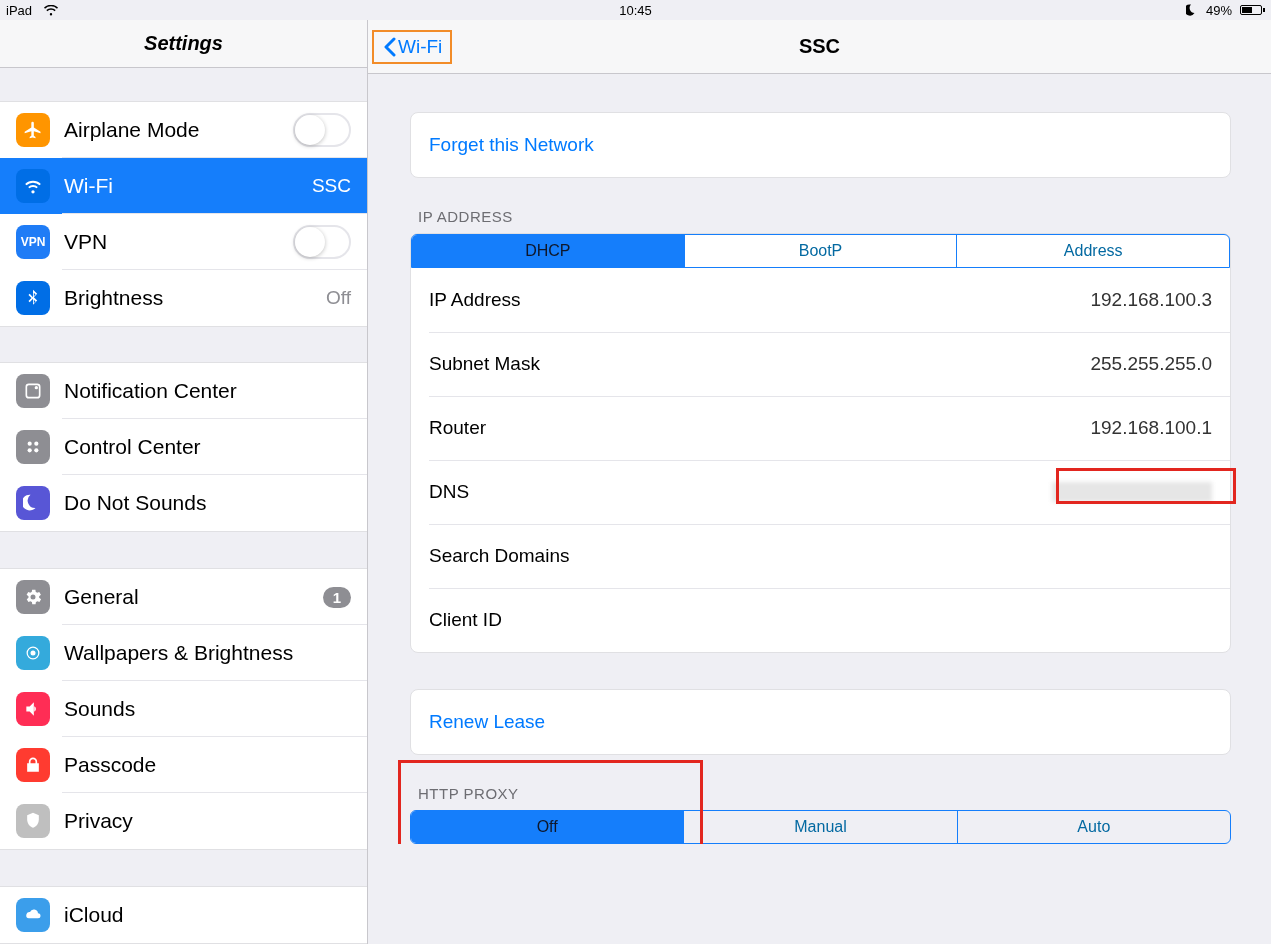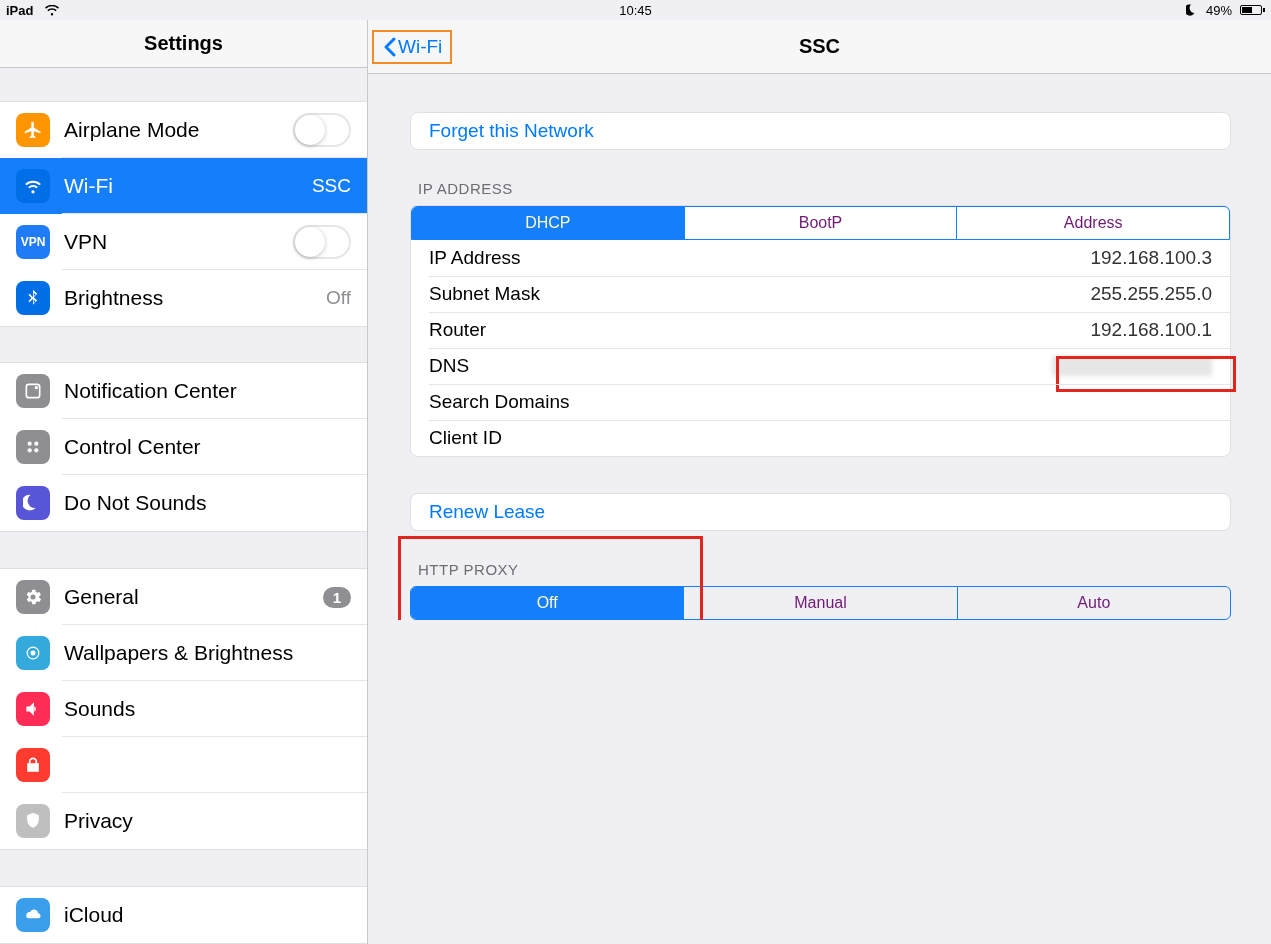--- a/index.html
+++ b/index.html
@@ -1,29 +1,29 @@
 <!DOCTYPE html>
 <html><head>
 <meta charset="utf-8">
 <style>
 * { margin: 0; padding: 0; box-sizing: border-box; font-family: -apple-system, "Helvetica Neue", Helvetica, Arial, sans-serif; -webkit-font-smoothing: antialiased; }
 html, body { width: 1271px; height: 944px; background: #efeff4; overflow: hidden; }
 .status-bar { position: absolute; top: 0; left: 0; right: 0; height: 20px; display: flex; align-items: center; font-size: 13px; padding: 0 6px; }
-.status-left { display: flex; align-items: center; gap: 12px; font-weight: bold; }
+.status-left { display: flex; align-items: center; gap: 12px; }
 .status-center { position: absolute; left: 0; right: 0; text-align: center; font-weight: 500; }
 .status-right { margin-left: auto; display: flex; align-items: center; gap: 8px; }
 .wifi-icon svg, .moon-icon svg { display: block; }
 .battery { display: inline-flex; align-items: center; }
 .battery-body { width: 22px; height: 10px; border: 1px solid #000; border-radius: 2px; position: relative; }
 .battery-fill { position: absolute; top: 1px; left: 1px; bottom: 1px; width: 49%; background: #000; }
 .battery-tip { width: 2px; height: 4px; background: #000; margin-left: 1px; }
 
 .container { position: absolute; top: 20px; left: 0; right: 0; bottom: 0; display: flex; }
 .sidebar { width: 368px; background: #efeff4; border-right: 1px solid #c8c7cc; display: flex; flex-direction: column; }
-.sidebar-header { height: 54px; display: flex; align-items: center; justify-content: center; background: #f7f7f8; border-bottom: 1px solid #c8c7cc; }
+.sidebar-header { height: 54px; display: flex; align-items: center; justify-content: center; background: #f7f7f8; border-bottom: 1px solid #c8c7cc; font-style: italic; }
 .sidebar-header h1 { font-size: 20px; font-weight: 700; }
 .side-group { background: #fff; border-top: 1px solid #e0e0e3; border-bottom: 1px solid #e0e0e3; }
 .gap { height: 36px; }
 .gap-small { height: 40px; }
 .row { display: flex; align-items: center; height: 56px; padding: 0 16px; position: relative; }
 .row-sep::after { content: ""; position: absolute; left: 62px; right: 0; bottom: 0; height: 1px; background: #e5e5ea; }
 .row .icn { width: 34px; height: 34px; border-radius: 8px; display: flex; align-items: center; justify-content: center; margin-right: 14px; flex-shrink: 0; }
 .row .lbl { font-size: 21px; flex: 1; }
 .row .val { font-size: 19px; color: #8e8e93; }
 .row.active { background: #157efb; color: #fff; }
@@ -32,30 +32,30 @@
 .toggle::after { content: ""; position: absolute; width: 30px; height: 30px; background: #fff; border-radius: 50%; top: 0; left: 0; box-shadow: 0 1px 4px rgba(0,0,0,0.25); }
 .badge { background: #8e8e93; color: #fff; border-radius: 12px; font-size: 15px; padding: 2px 10px; font-weight: 600; }
 
 .detail { flex: 1; background: #efeff4; display: flex; flex-direction: column; }
 .detail-header { height: 54px; background: #f7f7f8; border-bottom: 1px solid #c8c7cc; display: flex; align-items: center; position: relative; }
 .back-btn { display: flex; align-items: center; color: #007aff; font-size: 19px; padding: 4px 8px; margin-left: 4px; border: 2px solid #f28c28; }
 .back-btn svg { margin-right: 2px; }
 .detail-title { position: absolute; left: 0; right: 0; text-align: center; font-size: 20px; font-weight: 600; pointer-events: none; }
 .detail-body { padding: 0 40px 0 42px; overflow: hidden; }
 .card { background: #fff; border: 1px solid #e0e0e3; border-radius: 8px; }
-.card-row { display: flex; align-items: center; height: 36px; padding: 0 18px; font-size: 19px; position: relative; }
+.card-row { display: flex; align-items: center; height: 64px; padding: 0 18px; font-size: 19px; position: relative; }
 .card-row + .card-row::before { content: ""; position: absolute; left: 18px; right: 0; top: 0; height: 1px; background: #e5e5ea; }
 .card-row .k { flex: 1; }
 .card-row .v { color: #333; }
 .link { color: #007aff; }
 .section-label { font-size: 15px; color: #6d6d72; padding: 30px 8px 8px 8px; letter-spacing: 0.5px; }
 .seg { display: flex; border: 1px solid #157efb; border-radius: 6px; overflow: hidden; height: 34px; }
-.seg > div { flex: 1; display: flex; align-items: center; justify-content: center; font-size: 16px; color: #701a75; border-left: 1px solid #157efb; }
+.seg > div { flex: 1; display: flex; align-items: center; justify-content: center; font-size: 16px; color: #0369a1; border-left: 1px solid #157efb; }
 .seg > div:first-child { border-left: none; }
-.seg > div.sel { background: #157efb; color: #fef9c3; }
+.seg > div.sel { background: #157efb; color: #0f172a; }
 .dns-redact { width: 160px; height: 20px; background: #e6e6e6; filter: blur(2px); }
 .hl-dns { position: absolute; right: -6px; top: 8px; width: 180px; height: 36px; border: 3px solid #e2261f; pointer-events: none; }
 .hl-proxy { position: absolute; border: 3px solid #e2261f; pointer-events: none; }
 
 
 .ic-orange{background:#ff9500}.ic-blue{background:#006ee6}.ic-vpn{background:#1f7cf6}.ic-gray{background:#8e8e93}.ic-purple{background:#5856d6}.ic-teal{background:#34aadc}.ic-red{background:#ff2d55}.ic-red2{background:#ff3b30}.ic-lgray{background:#bfbfbf}
 .icn svg{width:20px;height:20px;fill:#fff}
 .icn.text{color:#fff;font-size:12px;font-weight:700}
 </style>
 </head>
@@ -191,20 +191,21 @@
             </svg>
           </span>
         <span class="lbl">Sounds</span>
       </div>
       <div class="row row-sep">
         <span class="icn ic-red2">
             <svg viewBox="0 0 24 24">
               <path d="M17 10V8a5 5 0 00-10 0v2H5v10h14V10h-2zm-8 0V8a3 3 0 016 0v2H9z"></path>
             </svg>
           </span>
+        <span class="lbl">Passcode</span>
       </div>
       <div class="row">
         <span class="icn ic-lgray">
             <svg viewBox="0 0 24 24">
               <path d="M12 2l7 3v5c0 5-3 9-7 10-4-1-7-5-7-10V5l7-3z" fill="#fff"></path>
             </svg>
           </span>
         <span class="lbl">Privacy</span>
       </div>
     </div>

